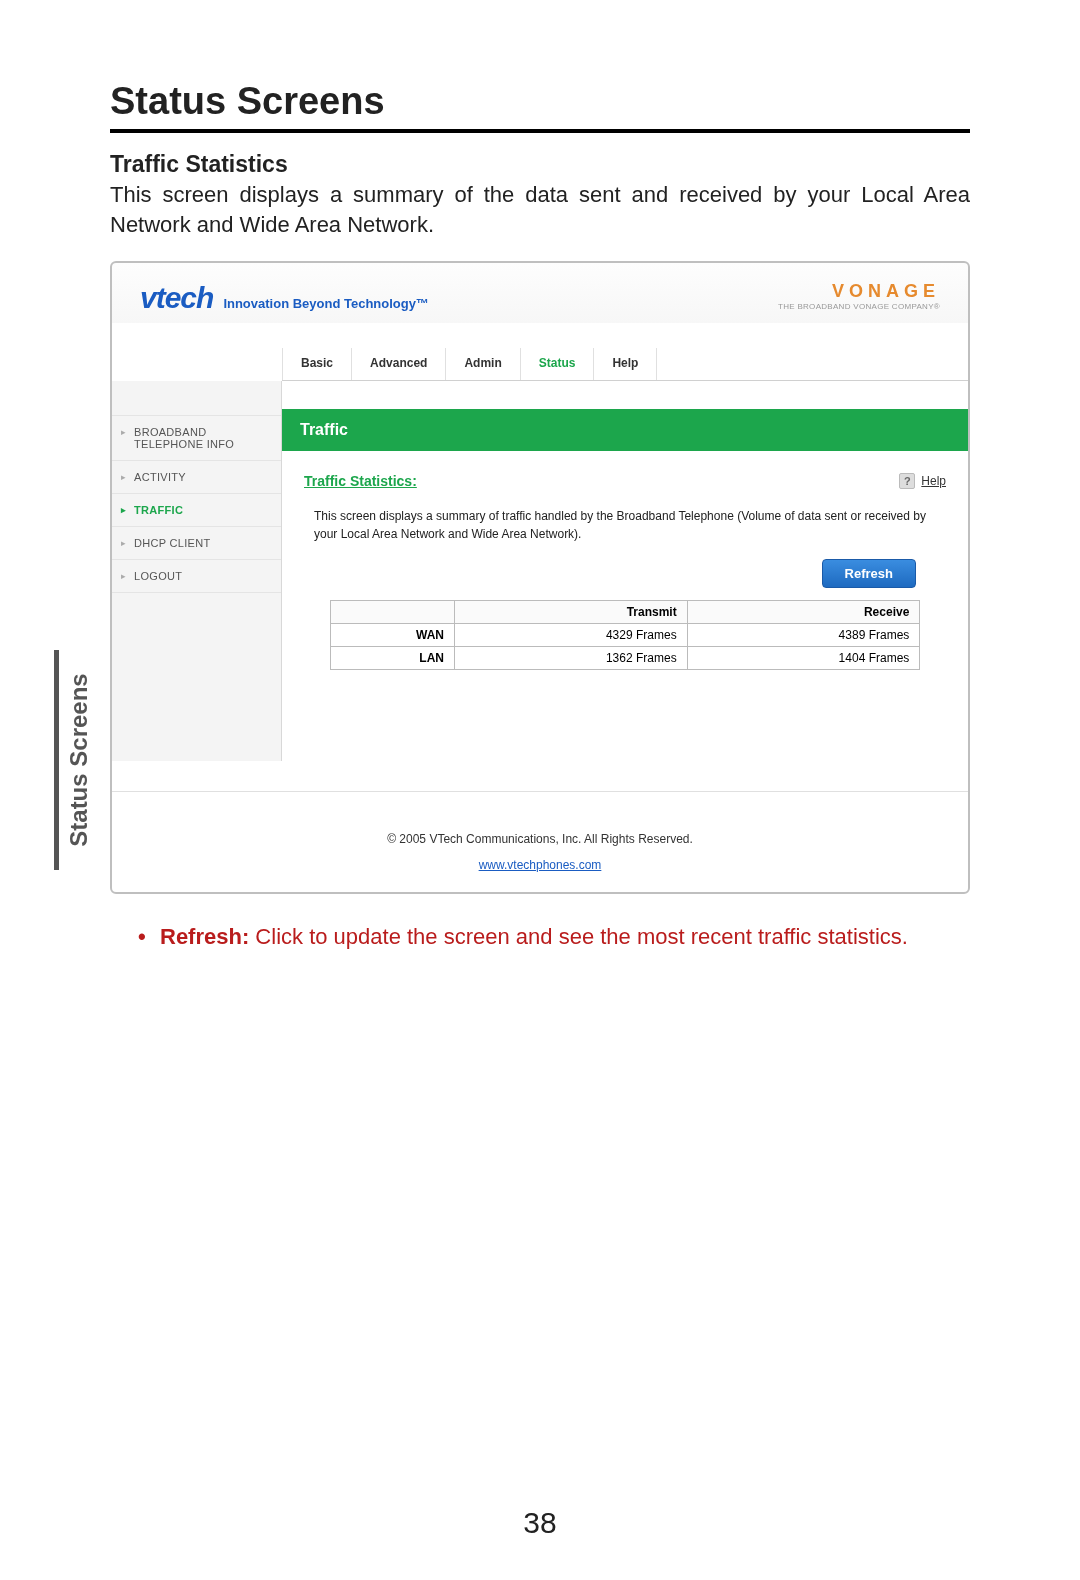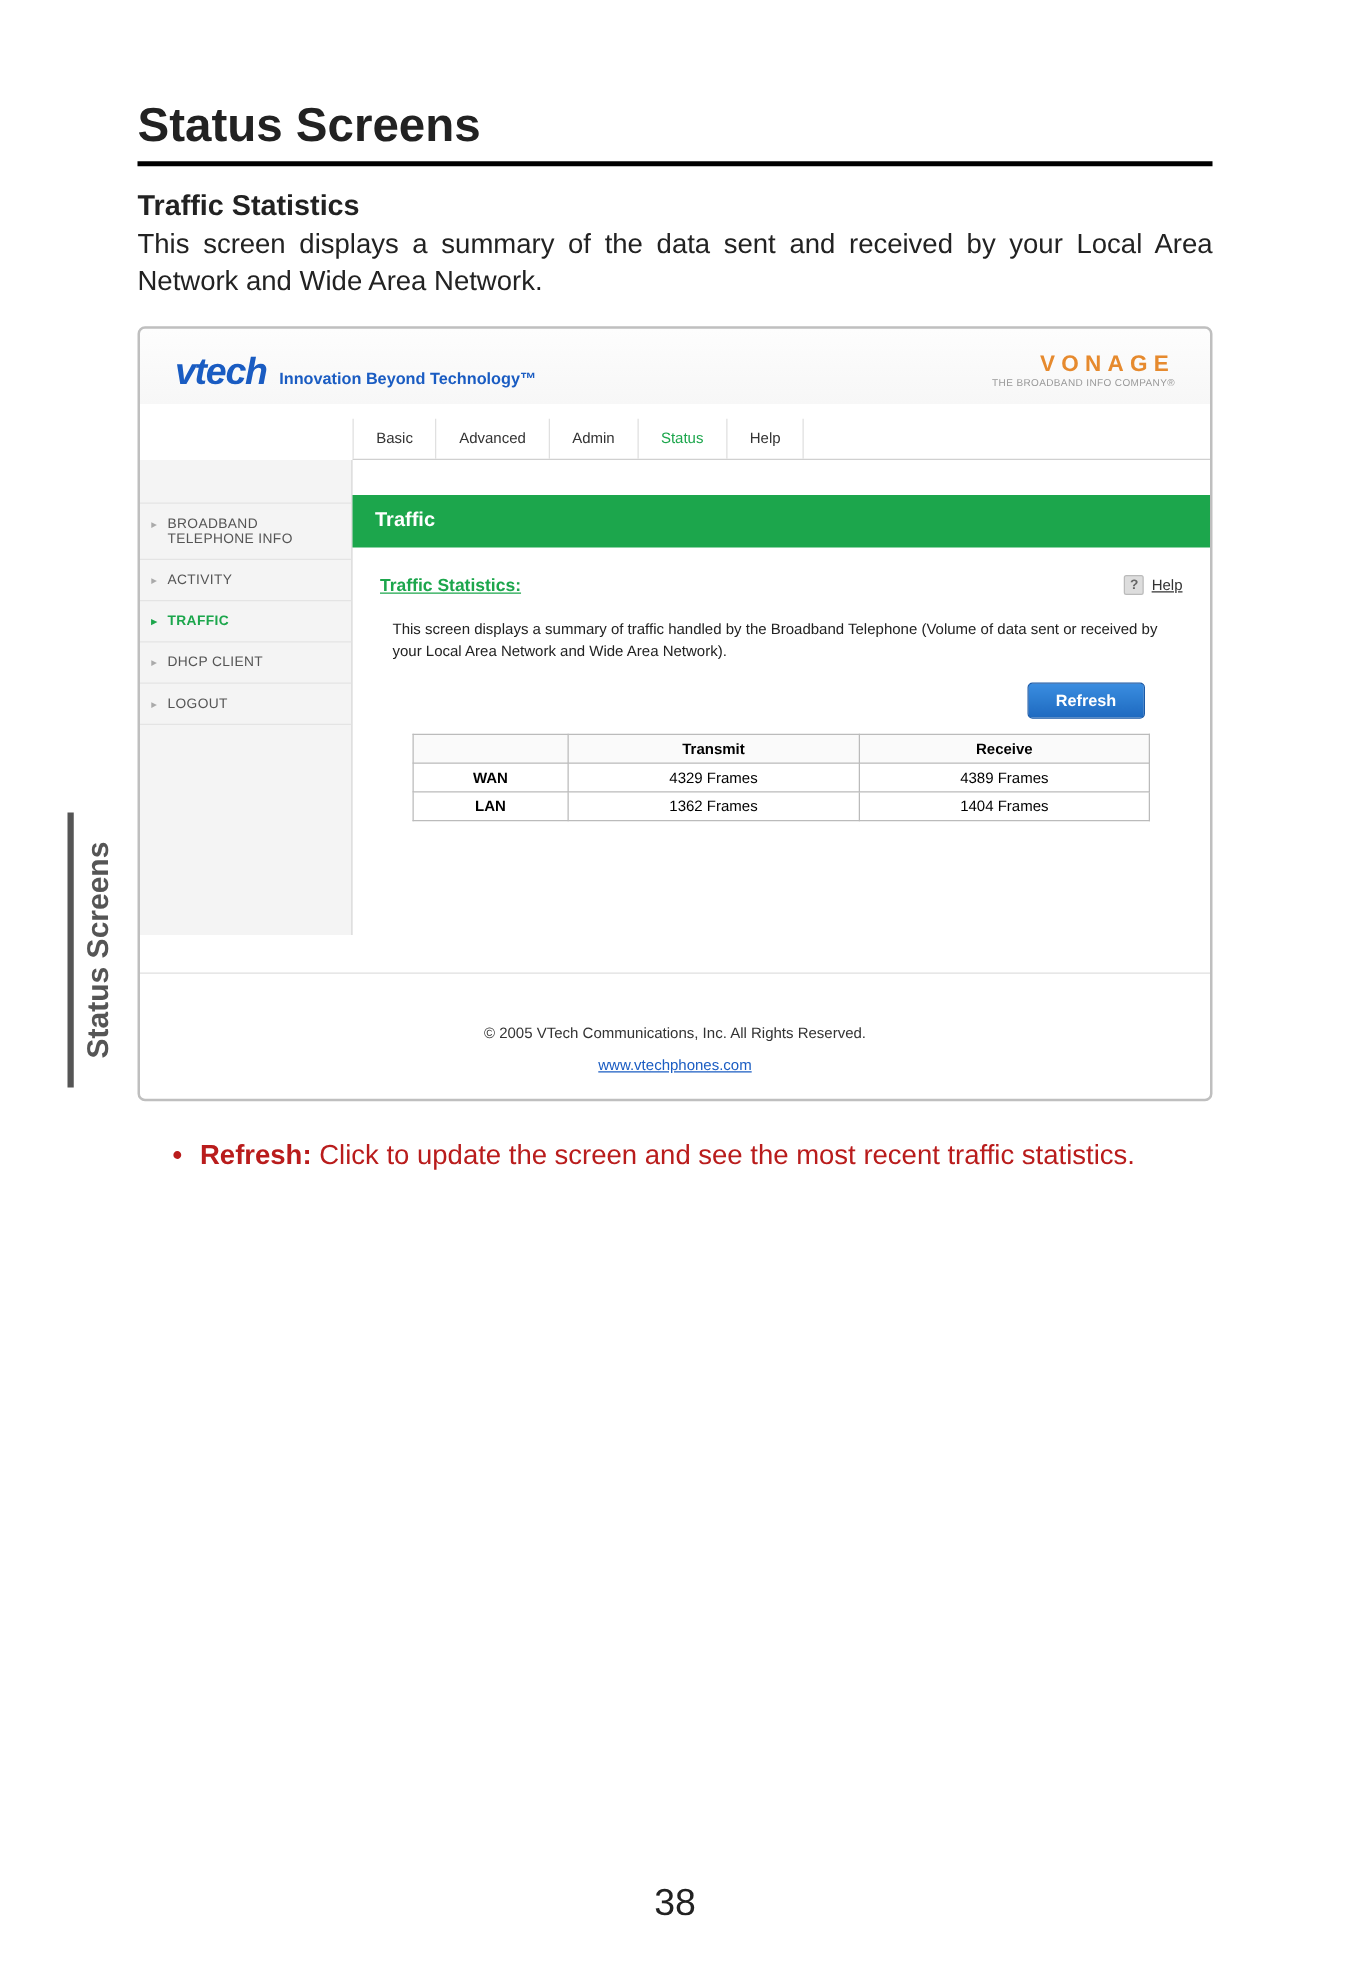--- a/index.html
+++ b/index.html
@@ -81,25 +81,26 @@
     letter-spacing: 0.3px;
   }
   .topnav {
     display: flex;
     margin-left: 170px;
     border-bottom: 1px solid #d0d0d0;
     padding-top: 4px;
   }
   .topnav-item {
     font-size: 12px;
-    font-weight: normal;
+    font-weight: bold;
     color: #333;
     padding: 8px 18px 10px 18px;
     border-right: 1px solid #e0e0e0;
     cursor: pointer;
+    margin-top: 13px;
   }
   .topnav-item:first-child { border-left: 1px solid #e0e0e0; }
   .topnav-item.active { color: #1ca64c; }
   .shot-body {
     display: flex;
     min-height: 380px;
   }
   .sidebar {
     width: 170px;
     background: #f4f4f4;
@@ -195,21 +196,21 @@
   }
   .stats-table {
     width: 92%;
     margin: 0 auto;
     border-collapse: collapse;
     font-size: 12px;
   }
   .stats-table th, .stats-table td {
     border: 1px solid #bbb;
     padding: 4px 10px;
-    text-align: center;
+    text-align: right;
   }
   .stats-table th { font-weight: bold; background: #fafafa; }
   .stats-table td.rowhead { font-weight: bold; }
   .shot-footer {
     text-align: center;
     font-size: 12px;
     color: #333;
     padding: 40px 0 20px 0;
     border-top: 1px solid #e0e0e0;
     margin-top: 30px;
@@ -271,21 +272,21 @@
   <p class="intro-para">This screen displays a summary of the data sent and received by your Local Area Network and Wide Area Network.</p>
 
   <div class="screenshot">
     <div class="shot-header">
       <div class="vtech-logo">
         <span class="vtech-word">vtech</span>
         <span class="vtech-tag">Innovation Beyond Technology™</span>
       </div>
       <div class="vonage-logo">
         <div class="vonage-word">VONAGE</div>
-        <div class="vonage-tag">THE BROADBAND INFO COMPANY®</div>
+        <div class="vonage-tag">THE BROADBAND VONAGE COMPANY®</div>
       </div>
     </div>
 
     <div class="topnav">
       <div class="topnav-item">Basic</div>
       <div class="topnav-item">Advanced</div>
       <div class="topnav-item">Admin</div>
       <div class="topnav-item active">Status</div>
       <div class="topnav-item">Help</div>
     </div>

